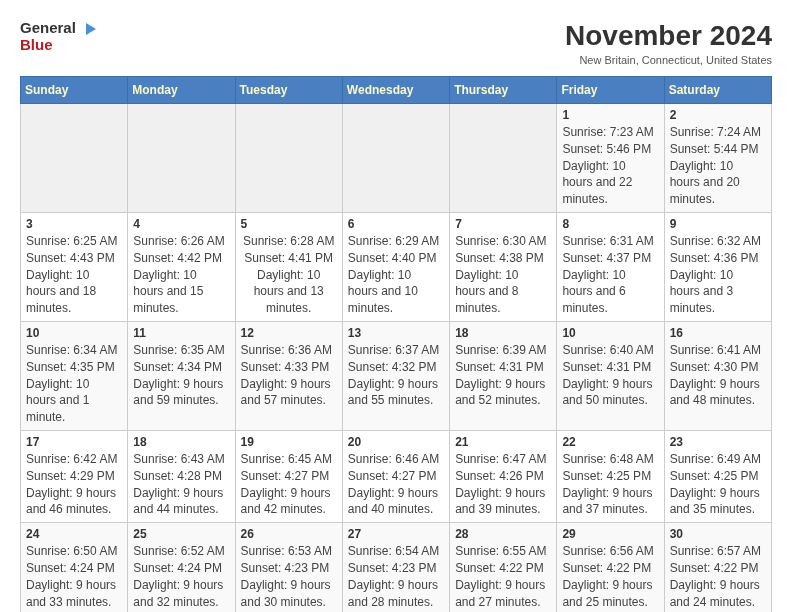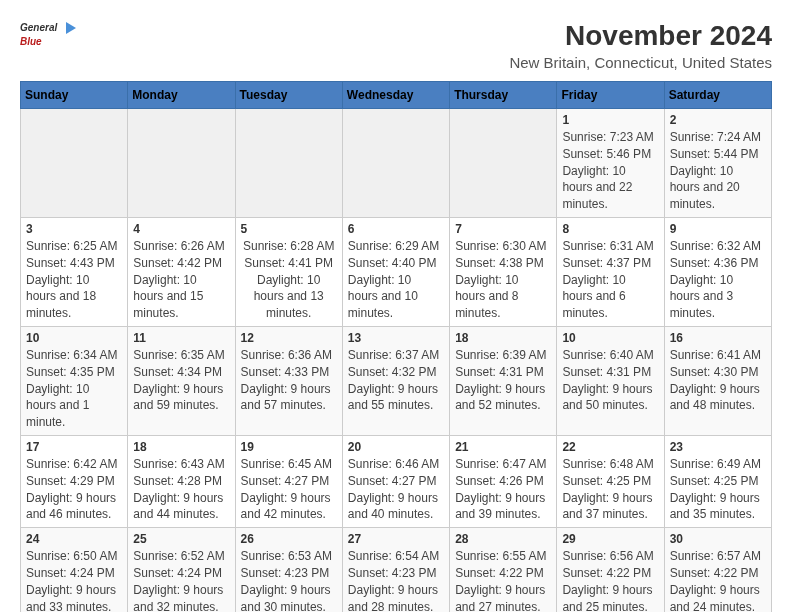--- a/index.html
+++ b/index.html
@@ -23,32 +23,32 @@
     }
     .title-area {
       text-align: right;
     }
     .main-title {
       font-size: 28px;
       font-weight: bold;
       color: #333;
     }
     .subtitle {
-      font-size: 15px;
+      font-size: 11px;
       color: #555;
       margin-top: 2px;
     }
     table {
       width: 100%;
       border-collapse: collapse;
       table-layout: fixed;
     }
     thead tr th {
       background-color: #4a7fc1;
-      color: #000000;
+      color: #fef9c3;
       font-size: 12px;
       font-weight: bold;
       padding: 6px 4px;
       text-align: left;
       border: 1px solid #3a6faa;
     }
     tbody tr td {
       border: 1px solid #ccc;
       vertical-align: top;
       padding: 4px 5px;
@@ -73,21 +73,21 @@
     }
     .empty-cell {
       background: #f0f0f0 !important;
     }
   </style>
 </head>
 <body>
 
 <div class="header-area">
   <div class="logo">
-    <div style="line-height:1.1; font-size:10px; font-weight:bold;font-style:italic;">
+    <div style="line-height:1.1; font-size:15px; font-weight:bold;">
       <span style="color:#333;">General</span>
       <svg width="16" height="16" viewBox="0 0 16 16" style="vertical-align:middle; margin-left:2px;">
         <polygon points="4,2 14,8 4,14" fill="#4a90d9"></polygon>
       </svg>
       <br>
       <span style="color:#b91c1c;">Blue</span>
     </div>
   </div>
   <div class="title-area">
     <div class="main-title">November 2024</div>

